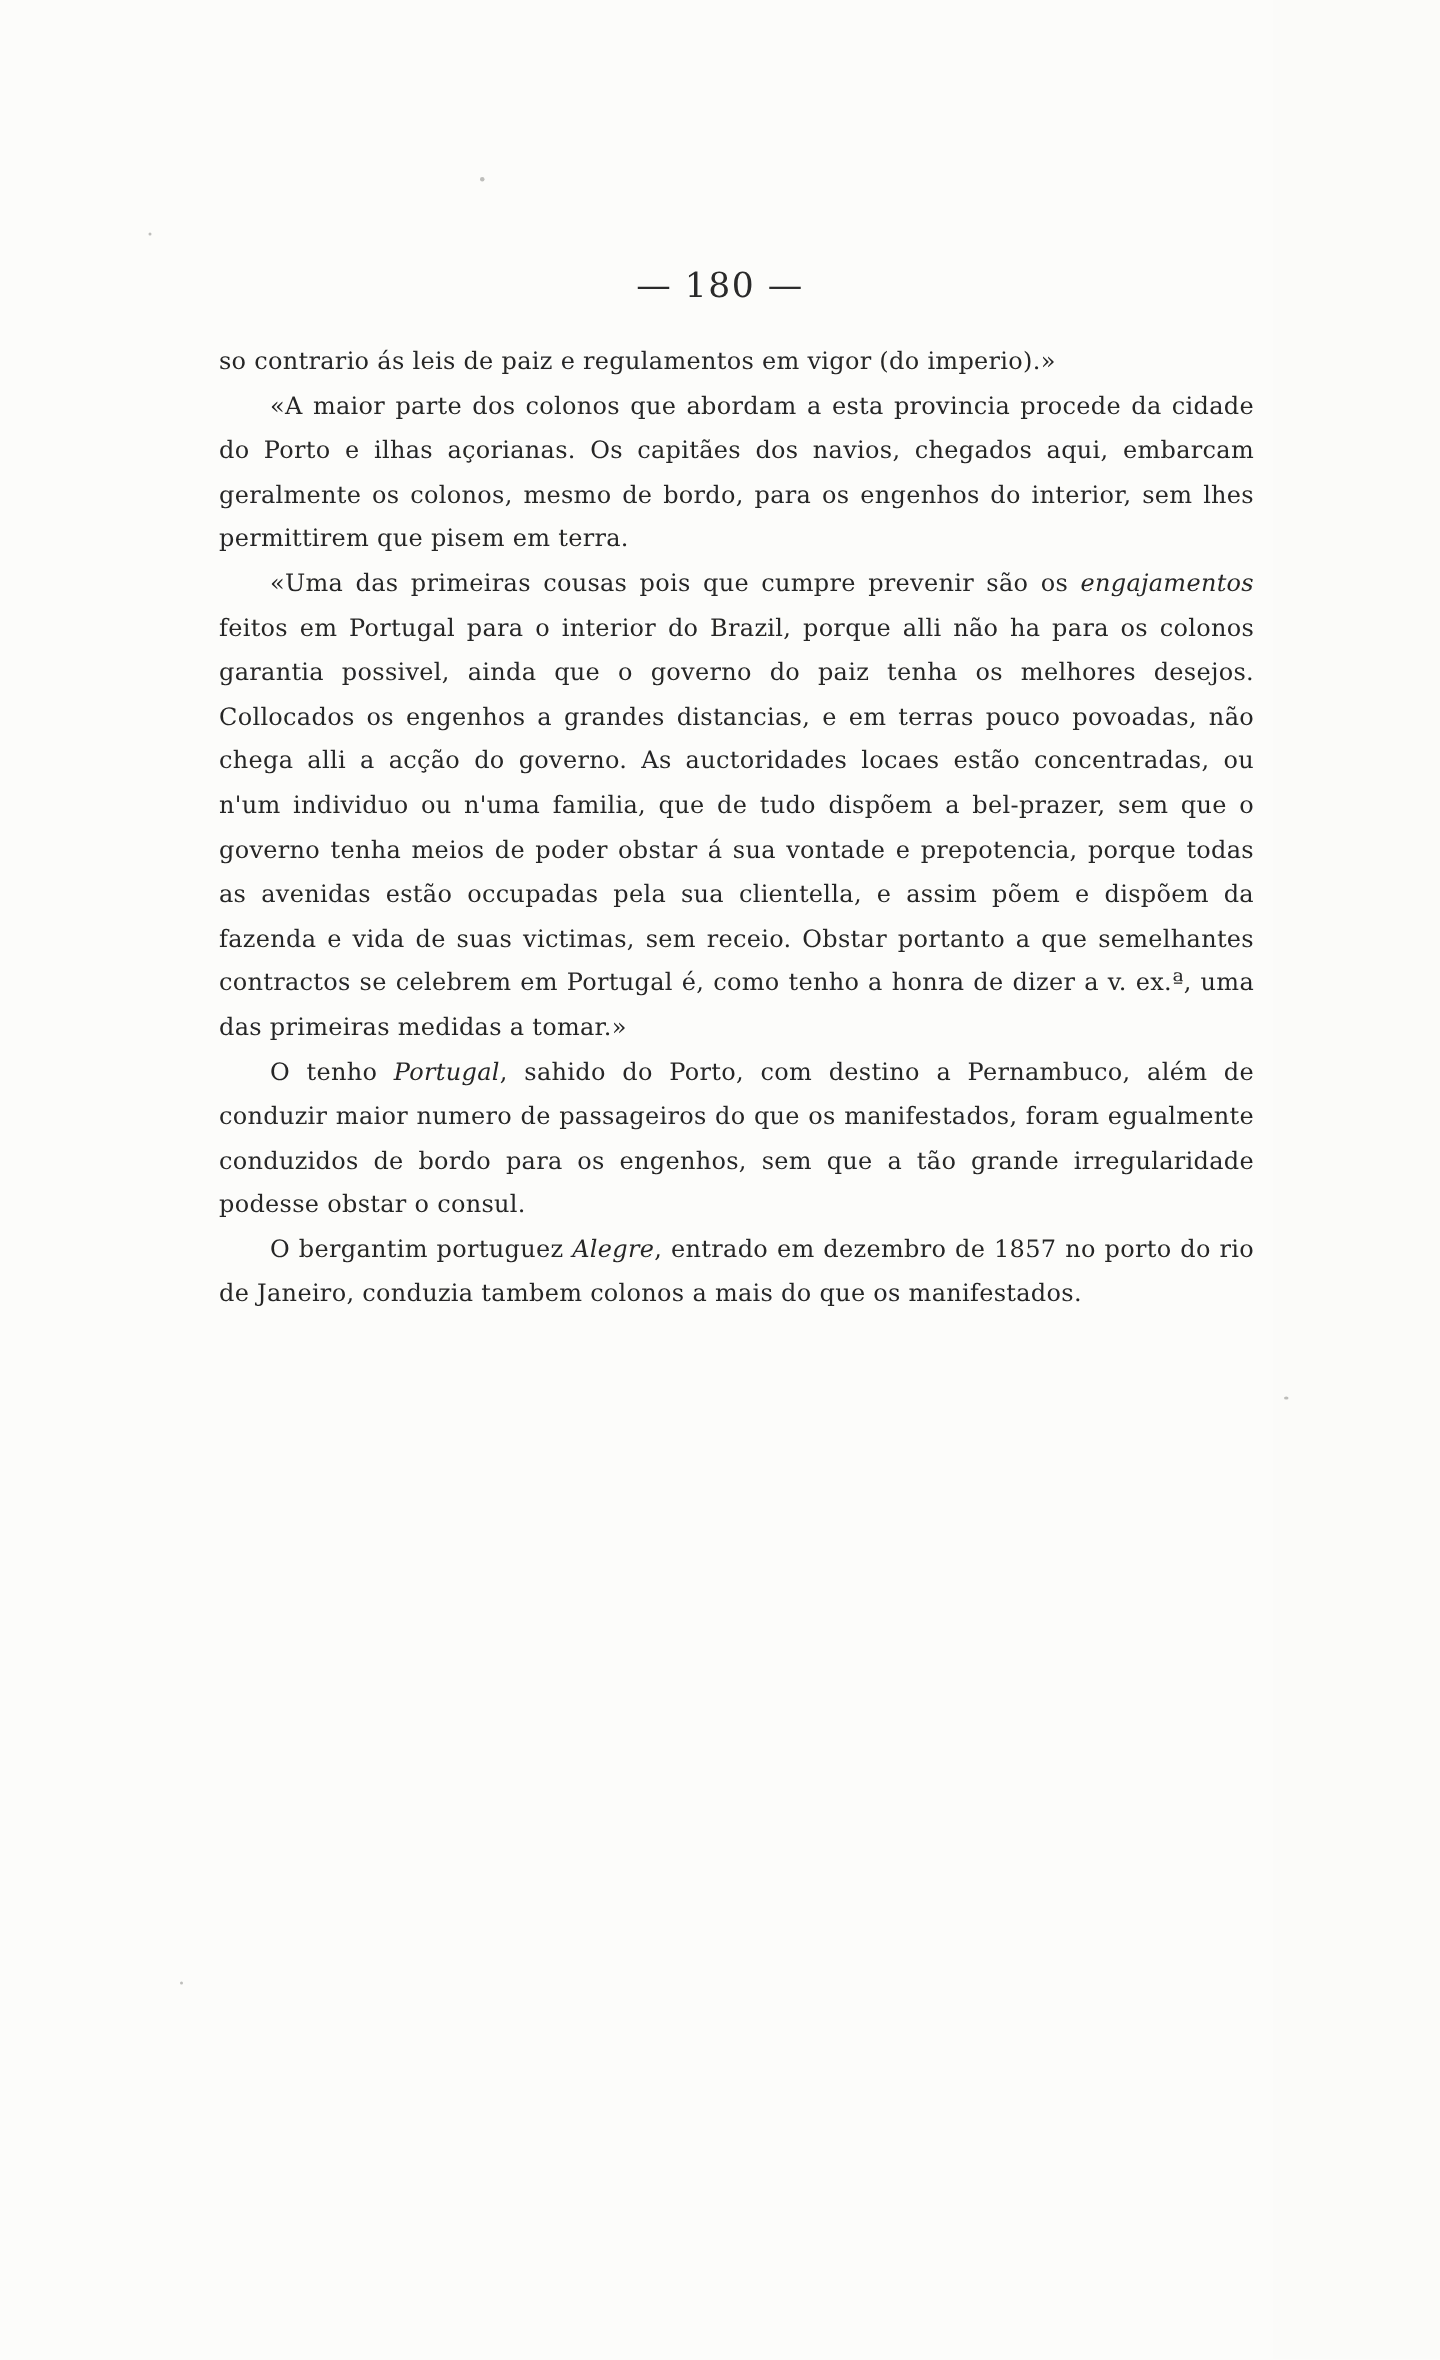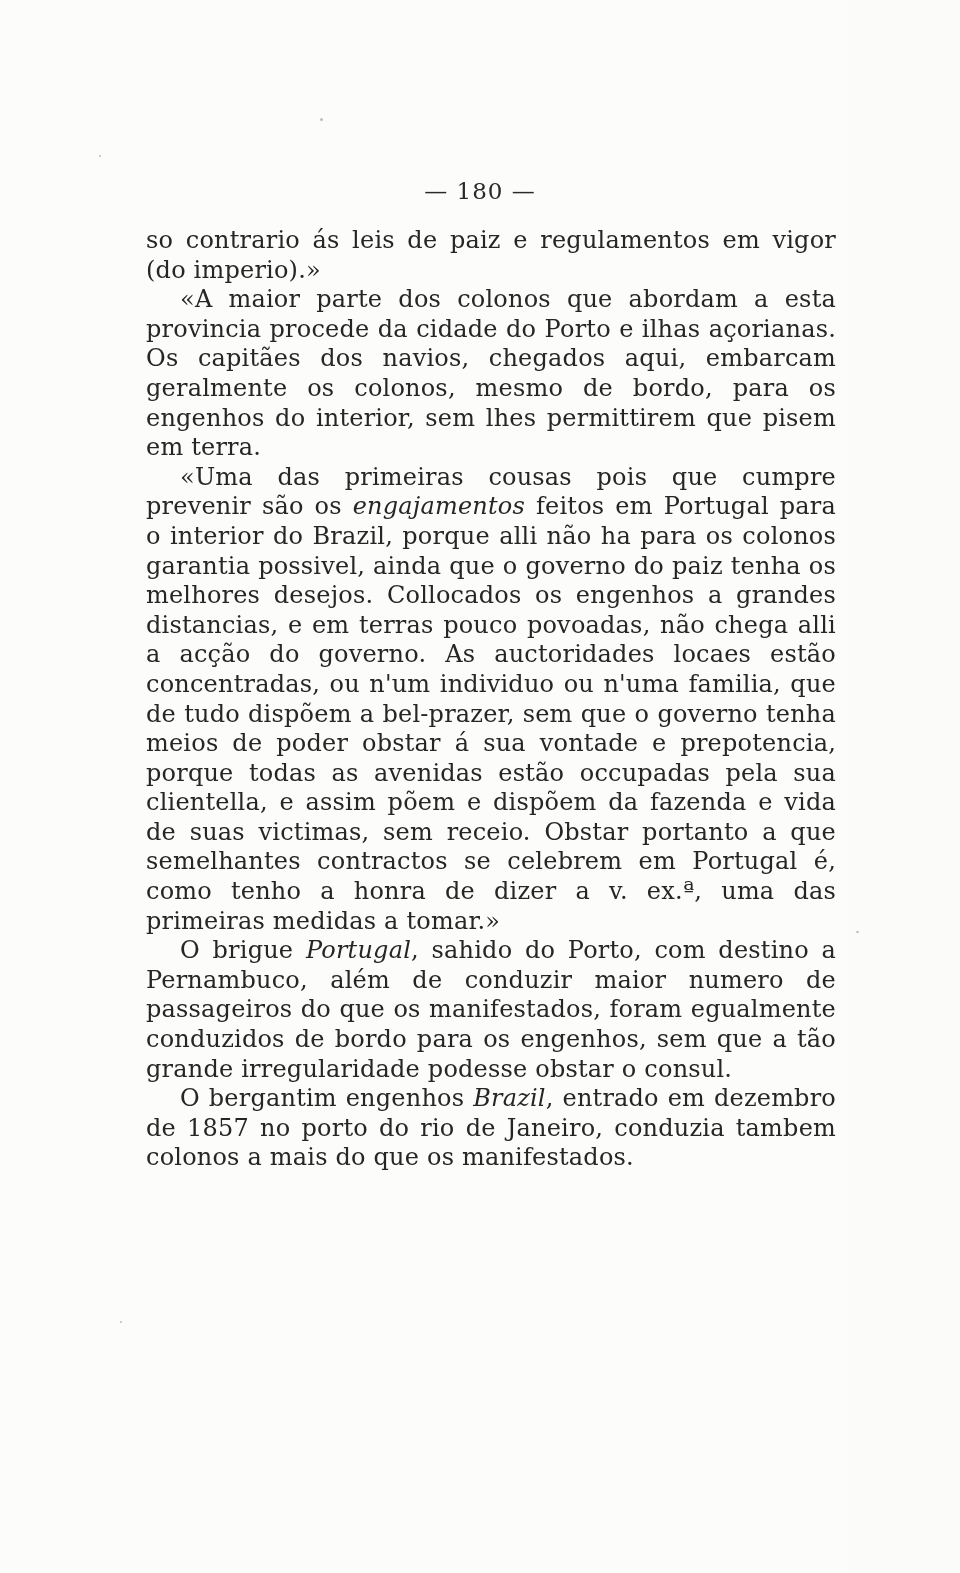--- a/index.html
+++ b/index.html
@@ -31,21 +31,21 @@
     text-align: center;
     font-size: 23px;
     letter-spacing: 1px;
     color: #2a2a2a;
   }
   .text-block {
     position: absolute;
     top: 226px;
     left: 146px;
     width: 690px;
-    font-size: 24px;
+    font-size: 16px;
     line-height: 29.6px;
     text-align: justify;
     letter-spacing: 0.2px;
     color: #262626;
   }
   .text-block p {
     margin: 0;
     padding: 0;
   }
   .text-block p.indent {
@@ -66,21 +66,21 @@
 <body>
 
 <div class="page">
 
   <div class="page-number">— 180 —</div>
 
   <div class="text-block" id="text-block">
       <p><span>so contrario ás leis de paiz e regulamentos em vigor (do imperio).»</span></p>
       <p class="indent"><span>«A maior parte dos colonos que abordam a esta provincia procede da cidade do Porto e ilhas açorianas. Os capitães dos navios, chegados aqui, embarcam geralmente os colonos, mesmo de bordo, para os engenhos do interior, sem lhes permittirem que pisem em terra.</span></p>
       <p class="indent"><span>«Uma das primeiras cousas pois que cumpre prevenir são os </span><span class="em">engajamentos</span><span> feitos em Portugal para o interior do Brazil, porque alli não ha para os colonos garantia possivel, ainda que o governo do paiz tenha os melhores desejos. Collocados os engenhos a grandes distancias, e em terras pouco povoadas, não chega alli a acção do governo. As auctoridades locaes estão concentradas, ou n'um individuo ou n'uma familia, que de tudo dispõem a bel-prazer, sem que o governo tenha meios de poder obstar á sua vontade e prepotencia, porque todas as avenidas estão occupadas pela sua clientella, e assim põem e dispõem da fazenda e vida de suas victimas, sem receio. Obstar portanto a que semelhantes contractos se celebrem em Portugal é, como tenho a honra de dizer a v. ex.ª, uma das primeiras medidas a tomar.»</span></p>
-      <p class="indent"><span>O brigue </span><span class="em">Portugal</span><span>, sahido do Porto, com destino a Pernambuco, além de conduzir maior numero de passageiros do que os manifestados, foram egualmente conduzidos de bordo para os engenhos, sem que a tão grande irregularidade podesse obstar o consul.</span></p>
-      <p class="indent"><span>O bergantim engenhos </span><span class="em">Brazil</span><span>, entrado em dezembro de 1857 no porto do rio de Janeiro, conduzia tambem colonos a mais do que os manifestados.</span></p>
+      <p class="indent"><span>O tenho </span><span class="em">Portugal</span><span>, sahido do Porto, com destino a Pernambuco, além de conduzir maior numero de passageiros do que os manifestados, foram egualmente conduzidos de bordo para os engenhos, sem que a tão grande irregularidade podesse obstar o consul.</span></p>
+      <p class="indent"><span>O bergantim portuguez </span><span class="em">Alegre</span><span>, entrado em dezembro de 1857 no porto do rio de Janeiro, conduzia tambem colonos a mais do que os manifestados.</span></p>
     </div>
 
   <div class="speck" style="top:118px; left:320px; width:3px; height:3px;"></div>
   <div class="speck" style="top:155px; left:99px; width:2px; height:2px;"></div>
   <div class="speck" style="top:931px; left:856px; width:3px; height:2px;"></div>
   <div class="speck" style="top:1321px; left:120px; width:2px; height:2px;"></div>
 </div>
 
 </body></html>

